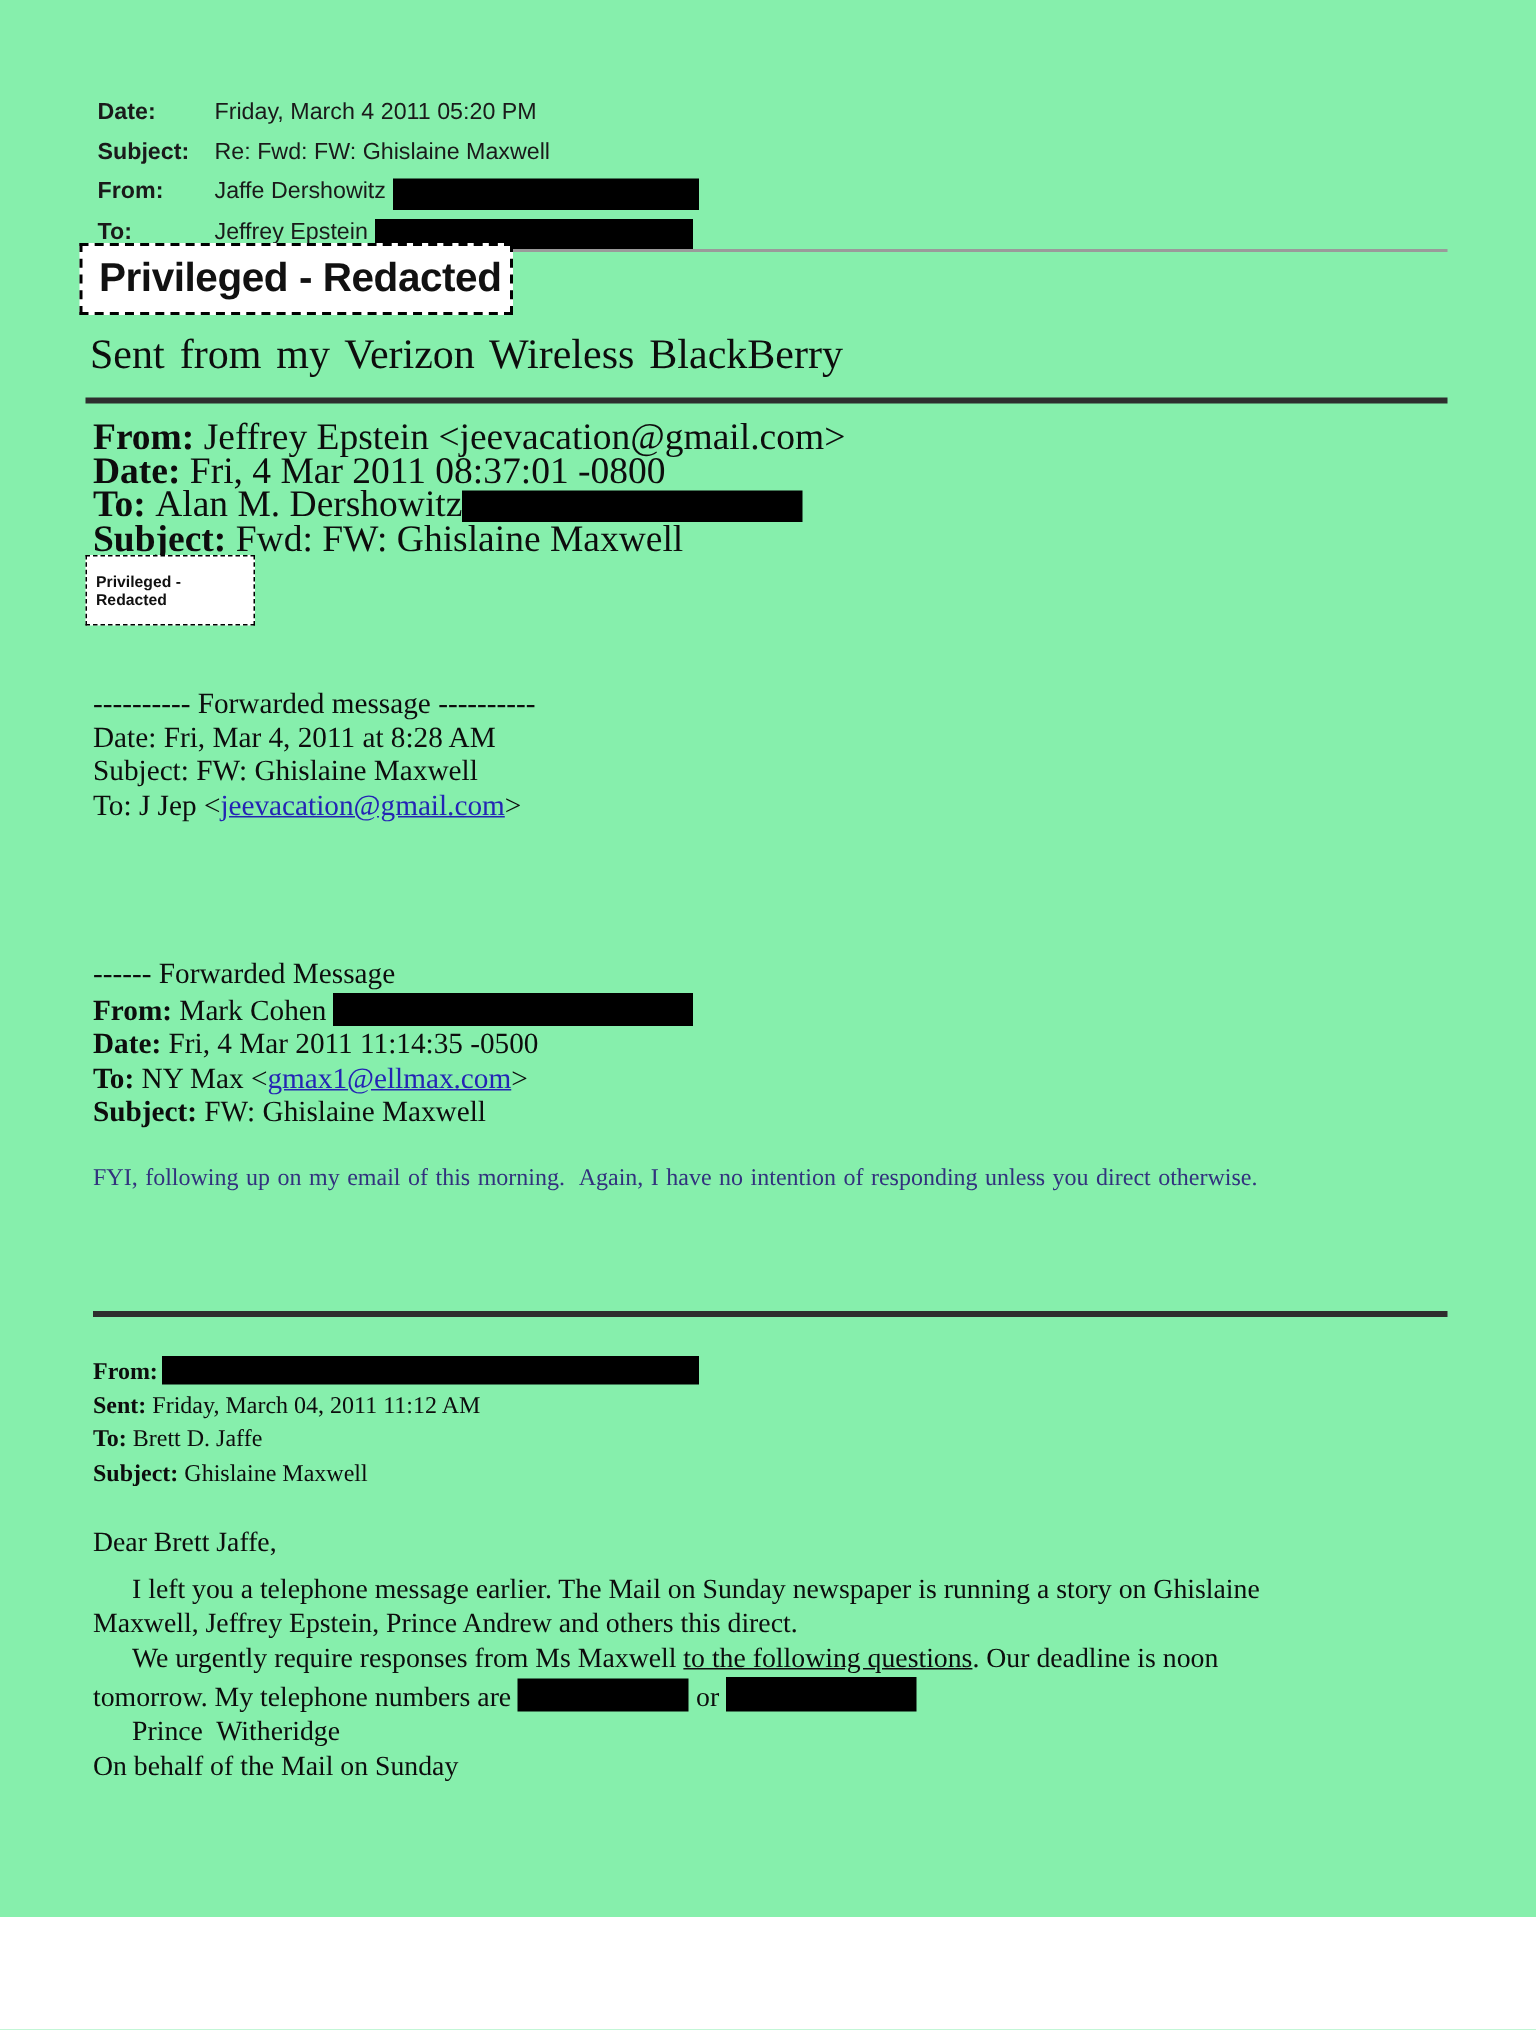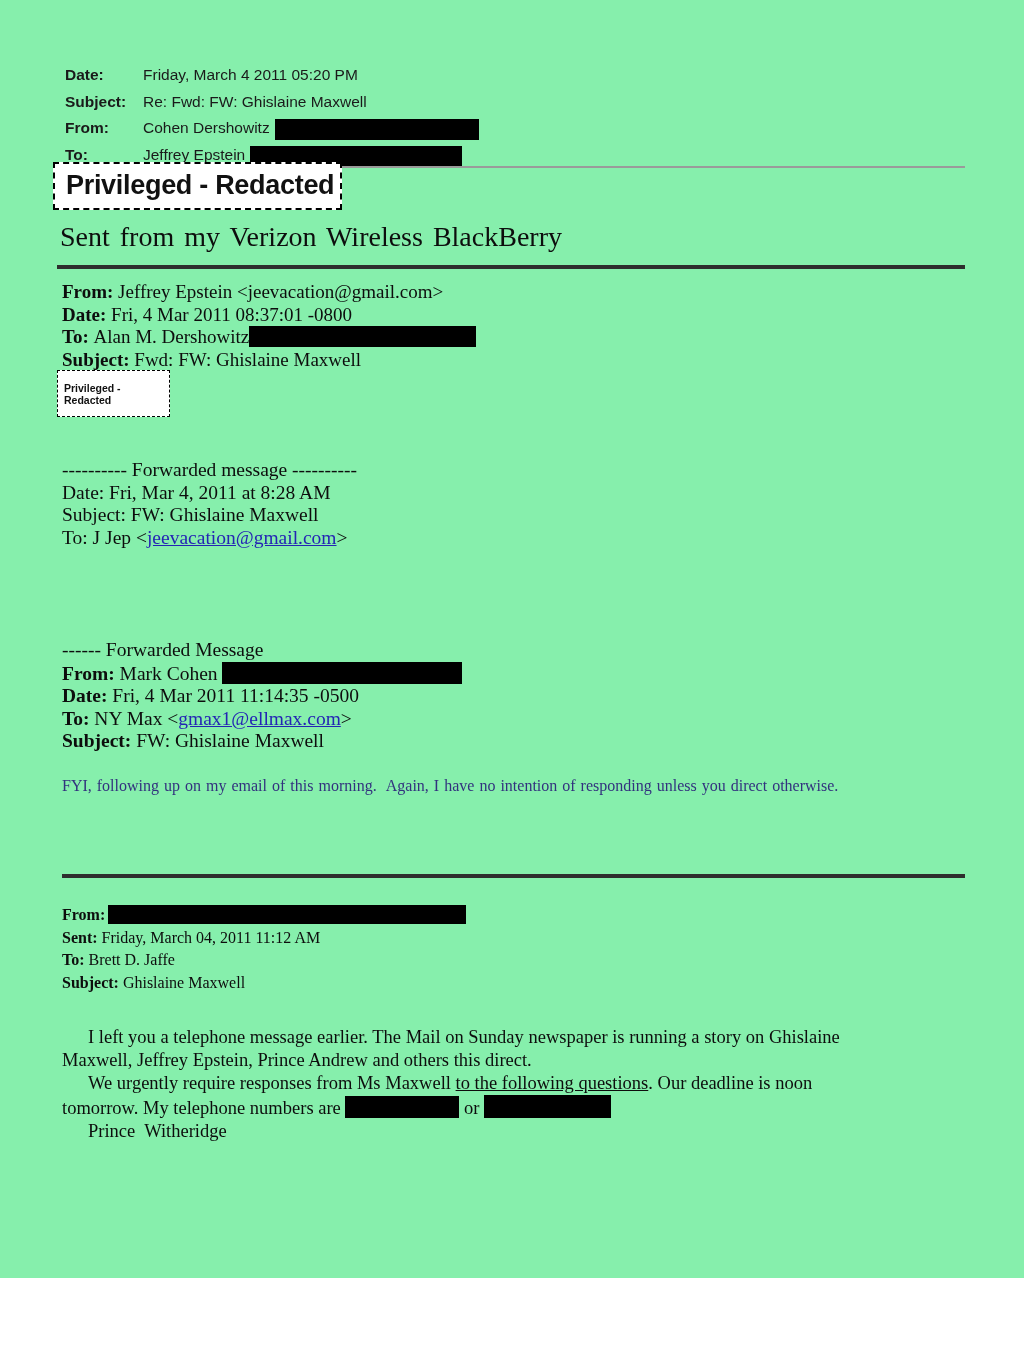--- a/index.html
+++ b/index.html
@@ -28,21 +28,21 @@
           display:flex;align-items:center;padding-left:6px}
 
   .thinline{left:342px;top:166px;width:623px;height:2px;background:#9a9a9a}
   .rule{height:4px;background:#2e2e2e}
   .rule1{left:57px;top:265px;width:908px}
   .rule2{left:62px;top:874px;width:903px}
 
   .sentfrom{left:60px;top:221px;font-size:28px;word-spacing:3px}
 
   .eblock{left:62px}
-  .e2{top:281px;font-size:19px;line-height:22.7px}
+  .e2{top:281px;font-size:25px;line-height:22.7px}
   .e3{top:459px;font-size:19.5px;line-height:22.6px}
   .e4{top:639px;font-size:19.5px;line-height:22.6px}
   .e5{top:904px;font-size:16px;line-height:22.6px}
   .bold{font-weight:bold}
   .lnk{color:#2424b4;text-decoration:underline;cursor:pointer}
 
   .fyi{left:62px;top:777px;font-size:16px;color:#32327e;word-spacing:1px}
 
   .bodytxt{left:62px;top:1018px;font-size:18.5px;line-height:23px;width:910px}
   .ind{padding-left:26px}
@@ -61,21 +61,21 @@
     <div class="h1row">
         <span class="h1lbl">Date:</span>
         <span class="h1val">Friday, March 4 2011 05:20 PM</span>
       </div>
     <div class="h1row">
         <span class="h1lbl">Subject:</span>
         <span class="h1val">Re: Fwd: FW: Ghislaine Maxwell</span>
       </div>
     <div class="h1row">
         <span class="h1lbl">From:</span>
-        <span class="h1val">Cohen Dershowitz</span>
+        <span class="h1val">Jaffe Dershowitz</span>
         <span class="h1bar" style="width:204px;height:21px;margin-top:4px;margin-left:5px"></span>
       </div>
     <div class="h1row">
         <span class="h1lbl">To:</span>
         <span class="h1val">Jeffrey Epstein</span>
         <span class="h1bar" style="width:212px;height:20px;margin-top:4px;margin-left:5px"></span>
       </div>
   </div>
 
   <div class="abs thinline"></div>
@@ -117,28 +117,30 @@
   <div class="abs rule rule2"></div>
 
   <div class="abs eblock e5">
     <div><span class="bold t">From:</span><span class="bar" style="width:358px;height:19px;margin-left:3px"></span></div>
     <div><span class="bold t">Sent: </span><span class="t">Friday, March 04, 2011 11:12 AM</span></div>
     <div><span class="bold t">To: </span><span class="t">Brett D. Jaffe</span></div>
     <div><span class="bold t">Subject: </span><span class="t">Ghislaine Maxwell</span></div>
   </div>
 
   <div class="abs bodytxt">
+    <div class="t">Dear Brett Jaffe,</div>
     <div class="gap21">
       <div class="ind t">I left you a telephone message earlier. The Mail on Sunday newspaper is running a story on Ghislaine</div>
       <div class="t">Maxwell, Jeffrey Epstein, Prince Andrew and others this direct.</div>
     </div>
     <div class="gap22">
       <div class="ind"><span class="t">We urgently require responses from Ms Maxwell </span><span class="t ul">to the following questions</span><span class="t">. Our deadline is noon</span></div>
       <div><span class="t">tomorrow. My telephone numbers are </span><span class="bar" style="width:114px;height:22px"></span><span class="t"> or </span><span class="bar" style="width:127px;height:23px"></span></div>
     </div>
     <div class="gap22">
       <div class="ind t">Prince  Witheridge</div>
+      <div class="t">On behalf of the Mail on Sunday</div>
     </div>
   </div>
 
   <div class="abs footer t">HOUSE_OVERSIGHT_023041</div>
 
 </div>
 
 </body></html>

